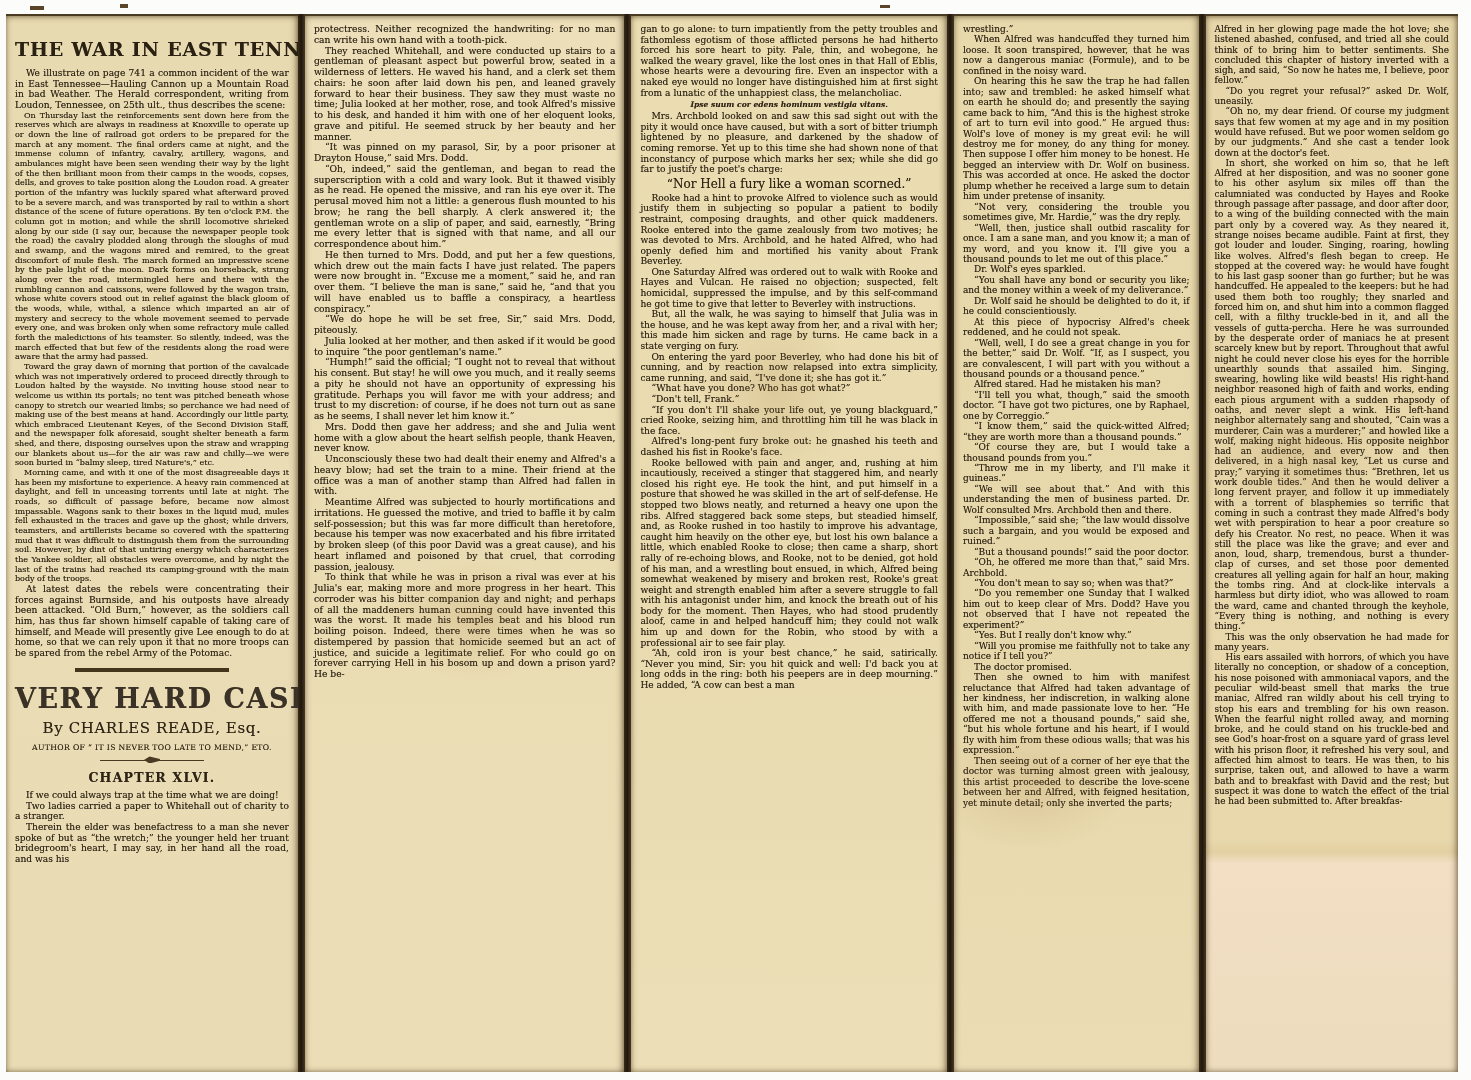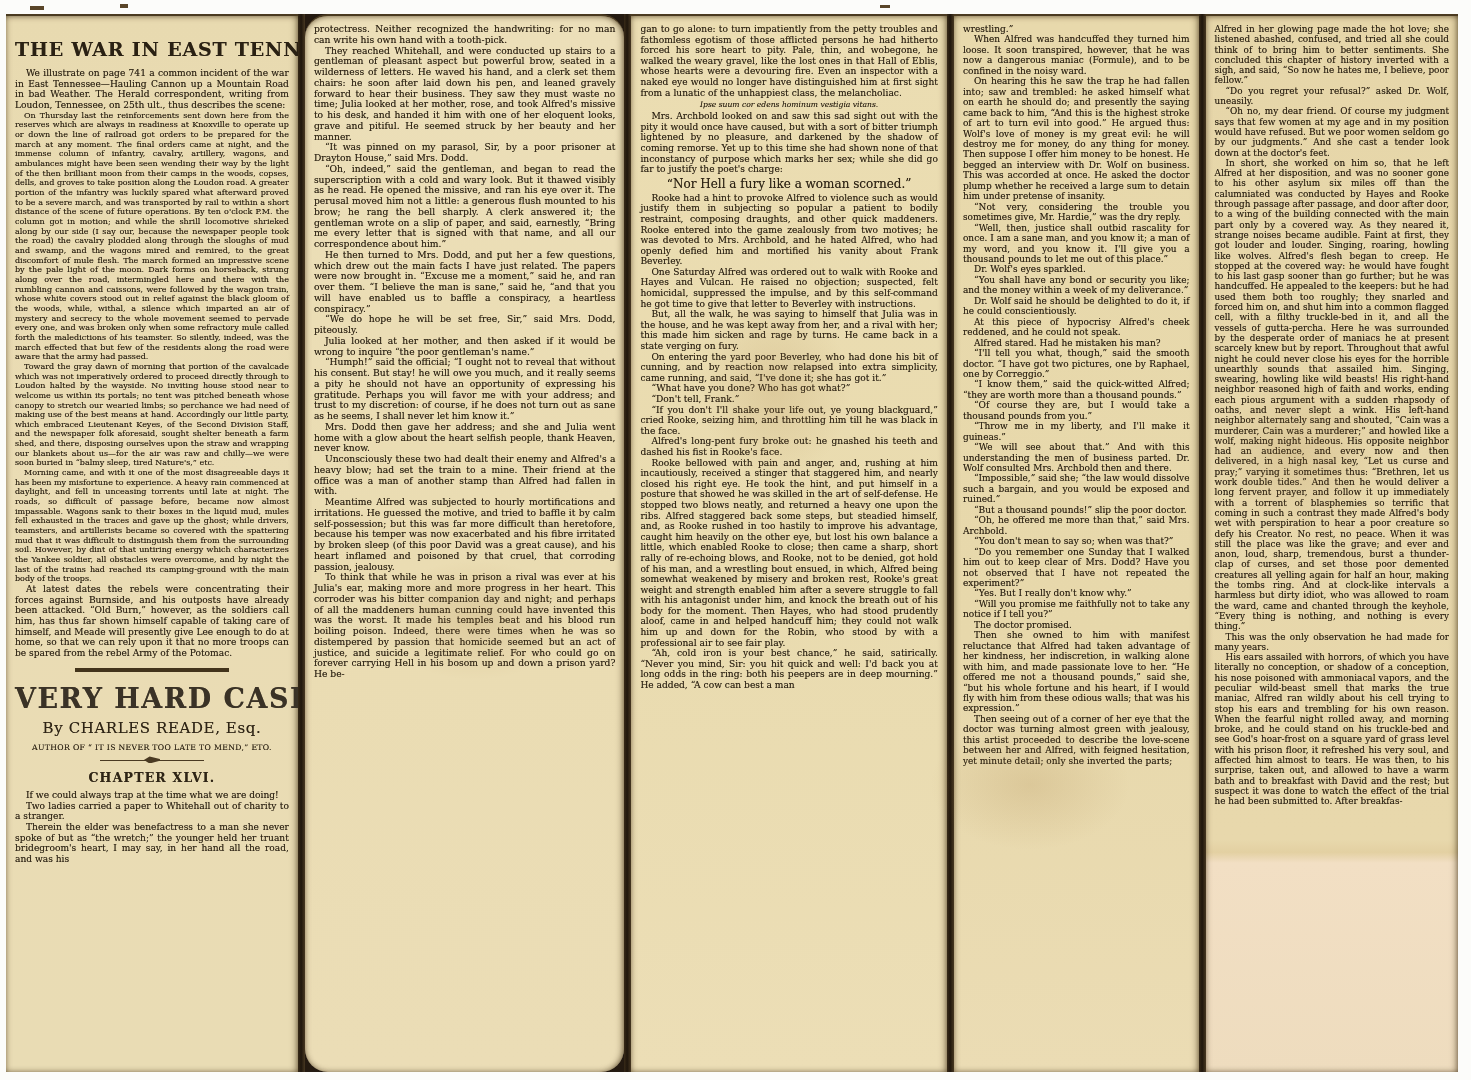--- a/index.html
+++ b/index.html
@@ -22,21 +22,21 @@
                 inset 0 4px 6px -4px rgba(55,38,12,.55),
                 inset 0 -4px 6px -4px rgba(55,38,12,.4);
     border-top:2px solid #4a3a20;
     padding:8px 9px 6px 9px;
     color:#2e2415;
     text-shadow:0 0 .4px rgba(46,36,21,.55);
   }
   .strip--c1 { width:296px; padding-top:16px;
     background:linear-gradient(180deg,#e8dab0 0%, #eadcb4 45%, #e9dcb4 100%); }
   .strip--c2 { width:324px;
-    background:linear-gradient(180deg,#ecdfb9 0%, #eadcb2 50%, #ebddb6 100%);border-radius:23px; }
+    background:linear-gradient(180deg,#ecdfb9 0%, #eadcb2 50%, #ebddb6 100%); }
   .strip--c3 { width:320px;
     background:linear-gradient(180deg,#ebddb2 0%, #e9dbaf 55%, #ecdeb6 100%); }
   .strip--c4 { width:248px;
     background:linear-gradient(180deg,#e8d9ac 0%, #e7d8ab 60%, #ebdcb4 100%); }
   .strip--c5 { width:256px;
     background:linear-gradient(180deg,#e6d6a9 0%, #e8d8ac 78%, #e3d0a2 79.2%,
                #f2dfc4 80.2%, #eedcbe 100%); }
   .gutter { width:7px; height:100%; flex:0 0 auto;
     background:linear-gradient(90deg,#3a2c18 0%, #1f160c 45%, #4a3a22 100%);
     opacity:.92; }
@@ -51,21 +51,21 @@
 
   
   .headline {
     font-size:19px; font-weight:700; letter-spacing:.8px; text-align:center;
     margin:6px 0 8px 0; color:#2a2113; white-space:nowrap;
   }
   .para { font-size:9.1px; line-height:10.7px; text-align:justify;
     text-indent:11px; }
   .small { font-size:8px; line-height:9.65px; text-align:justify; text-indent:9px; }
   .noindent { text-indent:0; }
-  .latin { font-size:7.6px; font-style:italic; font-weight:400; text-align:center;
+  .latin { font-size:7.6px; font-style:italic; font-weight:700; text-align:center;
     margin:2px 0; }
   .verse { font-size:12px; text-align:center; margin:2px 0; }
 
   .sep-double { width:56%; margin:9px auto 10px auto; height:3px;
     border-top:2px solid #43341c; border-bottom:2px solid #43341c;
     background:repeating-linear-gradient(90deg, rgba(67,52,28,.55) 0 2px, transparent 2px 4px); }
   .display { font-size:27px; font-weight:700; letter-spacing:1.5px; text-align:center;
     color:#38302300; color:#3a3226; margin:2px 0 6px 0; white-space:nowrap;
     transform:scaleY(1.06); transform-origin:top; }
   .byline { font-size:15px; text-align:center; letter-spacing:.6px; margin:2px 0 6px 0; }
@@ -118,21 +118,21 @@
         <p class="para">Therein the elder was benefactress to a man she never spoke of but as “the wretch;” the younger held her truant bridegroom's heart, I may say, in her hand all the road, and was his</p>
       </section>
     <div class="gutter"></div>
     <section class="strip strip--c2">
         <p class="para noindent">protectress.  Neither recognized the handwriting: for no man can write his own hand with a tooth-pick.</p>
         <p class="para">They reached Whitehall, and were conducted up stairs to a gentleman of pleasant aspect but powerful brow, seated in a wilderness of letters. He waved his hand, and a clerk set them chairs: he soon after laid down his pen, and leaned gravely forward to hear their business. They saw they must waste no time; Julia looked at her mother, rose, and took Alfred's missive to his desk, and handed it him with one of her eloquent looks, grave and pitiful. He seemed struck by her beauty and her manner.</p>
         <p class="para">“It was pinned on my parasol, Sir, by a poor prisoner at Drayton House,” said Mrs. Dodd.</p>
         <p class="para">“Oh, indeed,” said the gentleman, and began to read the superscription with a cold and wary look. But it thawed visibly as he read. He opened the missive, and ran his eye over it. The perusal moved him not a little: a generous flush mounted to his brow; he rang the bell sharply. A clerk answered it; the gentleman wrote on a slip of paper, and said, earnestly, “Bring me every letter that is signed with that name, and all our correspondence about him.”</p>
         <p class="para">He then turned to Mrs. Dodd, and put her a few questions, which drew out the main facts I have just related. The papers were now brought in. “Excuse me a moment,” said he, and ran over them. “I believe the man is sane,” said he, “and that you will have enabled us to baffle a conspiracy, a heartless conspiracy.”</p>
         <p class="para">“We do hope he will be set free, Sir,” said Mrs. Dodd, piteously.</p>
-        <p class="para">Julia looked at her mother, and then asked if it would be wrong to inquire “the poor gentleman's name.”</p>
+        <p class="para">Julia looked at her mother, and then asked if it would be good to inquire “the poor gentleman's name.”</p>
         <p class="para">“Humph!” said the official; “I ought not to reveal that without his consent. But stay! he will owe you much, and it really seems a pity he should not have an opportunity of expressing his gratitude. Perhaps you will favor me with your address; and trust to my discretion: of course, if he does not turn out as sane as he seems, I shall never let him know it.”</p>
         <p class="para">Mrs. Dodd then gave her address; and she and Julia went home with a glow about the heart selfish people, thank Heaven, never know.</p>
         <p class="para">Unconsciously these two had dealt their enemy and Alfred's a heavy blow; had set the train to a mine. Their friend at the office was a man of another stamp than Alfred had fallen in with.</p>
         <p class="para">Meantime Alfred was subjected to hourly mortifications and irritations. He guessed the motive, and tried to baffle it by calm self-possession; but this was far more difficult than heretofore, because his temper was now exacerbated and his fibre irritated by broken sleep (of this poor David was a great cause), and his heart inflamed and poisoned by that cruel, that corroding passion, jealousy.</p>
         <p class="para">To think that while he was in prison a rival was ever at his Julia's ear, making more and more progress in her heart. This corroder was his bitter companion day and night; and perhaps of all the maddeners human cunning could have invented this was the worst. It made his temples beat and his blood run boiling poison. Indeed, there were times when he was so distempered by passion that homicide seemed but an act of justice, and suicide a legitimate relief. For who could go on forever carrying Hell in his bosom up and down a prison yard?  He be-</p>
       </section>
     <div class="gutter"></div>
     <section class="strip strip--c3">
         <p class="para noindent">gan to go alone: to turn impatiently from the petty troubles and fathomless egotism of those afflicted persons he had hitherto forced his sore heart to pity. Pale, thin, and wobegone, he walked the weary gravel, like the lost ones in that Hall of Eblis, whose hearts were a devouring fire. Even an inspector with a naked eye would no longer have distinguished him at first sight from a lunatic of the unhappiest class, the melancholiac.</p>
         <div class="latin">Ipse suum cor edens hominum vestigia vitans.</div>
@@ -153,28 +153,29 @@
     <section class="strip strip--c4">
         <p class="para noindent">wrestling.”</p>
         <p class="para">When Alfred was handcuffed they turned him loose. It soon transpired, however, that he was now a dangerous maniac (Formule), and to be confined in the noisy ward.</p>
         <p class="para">On hearing this he saw the trap he had fallen into; saw and trembled: he asked himself what on earth he should do; and presently the saying came back to him, “And this is the highest stroke of art to turn evil into good.” He argued thus: Wolf's love of money is my great evil: he will destroy me for money, do any thing for money. Then suppose I offer him money to be honest. He begged an interview with Dr. Wolf on business. This was accorded at once. He asked the doctor plump whether he received a large sum to detain him under pretense of insanity.</p>
         <p class="para">“Not very, considering the trouble you sometimes give, Mr. Hardie,” was the dry reply.</p>
         <p class="para">“Well, then, justice shall outbid rascality for once. I am a sane man, and you know it; a man of my word, and you know it. I'll give you a thousand pounds to let me out of this place.”</p>
         <p class="para">Dr. Wolf's eyes sparkled.</p>
         <p class="para">“You shall have any bond or security you like; and the money within a week of my deliverance.”</p>
         <p class="para">Dr. Wolf said he should be delighted to do it, if he could conscientiously.</p>
         <p class="para">At this piece of hypocrisy Alfred's cheek reddened, and he could not speak.</p>
+        <p class="para">“Well, well, I do see a great change in you for the better,” said Dr. Wolf. “If, as I suspect, you are convalescent, I will part with you without a thousand pounds or a thousand pence.”</p>
         <p class="para">Alfred stared.  Had he mistaken his man?</p>
         <p class="para">“I'll tell you what, though,” said the smooth doctor. “I have got two pictures, one by Raphael, one by Correggio.”</p>
         <p class="para">“I know them,” said the quick-witted Alfred; “they are worth more than a thousand pounds.”</p>
         <p class="para">“Of course they are, but I would take a thousand pounds from you.”</p>
         <p class="para">“Throw me in my liberty, and I'll make it guineas.”</p>
         <p class="para">“We will see about that.”  And with this understanding the men of business parted. Dr. Wolf consulted Mrs. Archbold then and there.</p>
         <p class="para">“Impossible,” said she; “the law would dissolve such a bargain, and you would be exposed and ruined.”</p>
-        <p class="para">“But a thousand pounds!” slip the poor doctor.</p>
+        <p class="para">“But a thousand pounds!” said the poor doctor.</p>
         <p class="para">“Oh, he offered me more than that,” said Mrs. Archbold.</p>
         <p class="para">“You don't mean to say so; when was that?”</p>
         <p class="para">“Do you remember one Sunday that I walked him out to keep clear of Mrs. Dodd?  Have you not observed that I have not repeated the experiment?”</p>
         <p class="para">“Yes.  But I really don't know why.”</p>
         <p class="para">“Will you promise me faithfully not to take any notice if I tell you?”</p>
         <p class="para">The doctor promised.</p>
         <p class="para">Then she owned to him with manifest reluctance that Alfred had taken advantage of her kindness, her indiscretion, in walking alone with him, and made passionate love to her. “He offered me not a thousand pounds,” said she, “but his whole fortune and his heart, if I would fly with him from these odious walls; that was his expression.”</p>
         <p class="para">Then seeing out of a corner of her eye that the doctor was turning almost green with jealousy, this artist proceeded to describe the love-scene between her and Alfred, with feigned hesitation, yet minute detail; only she inverted the parts;</p>
       </section>
     <div class="gutter"></div>

